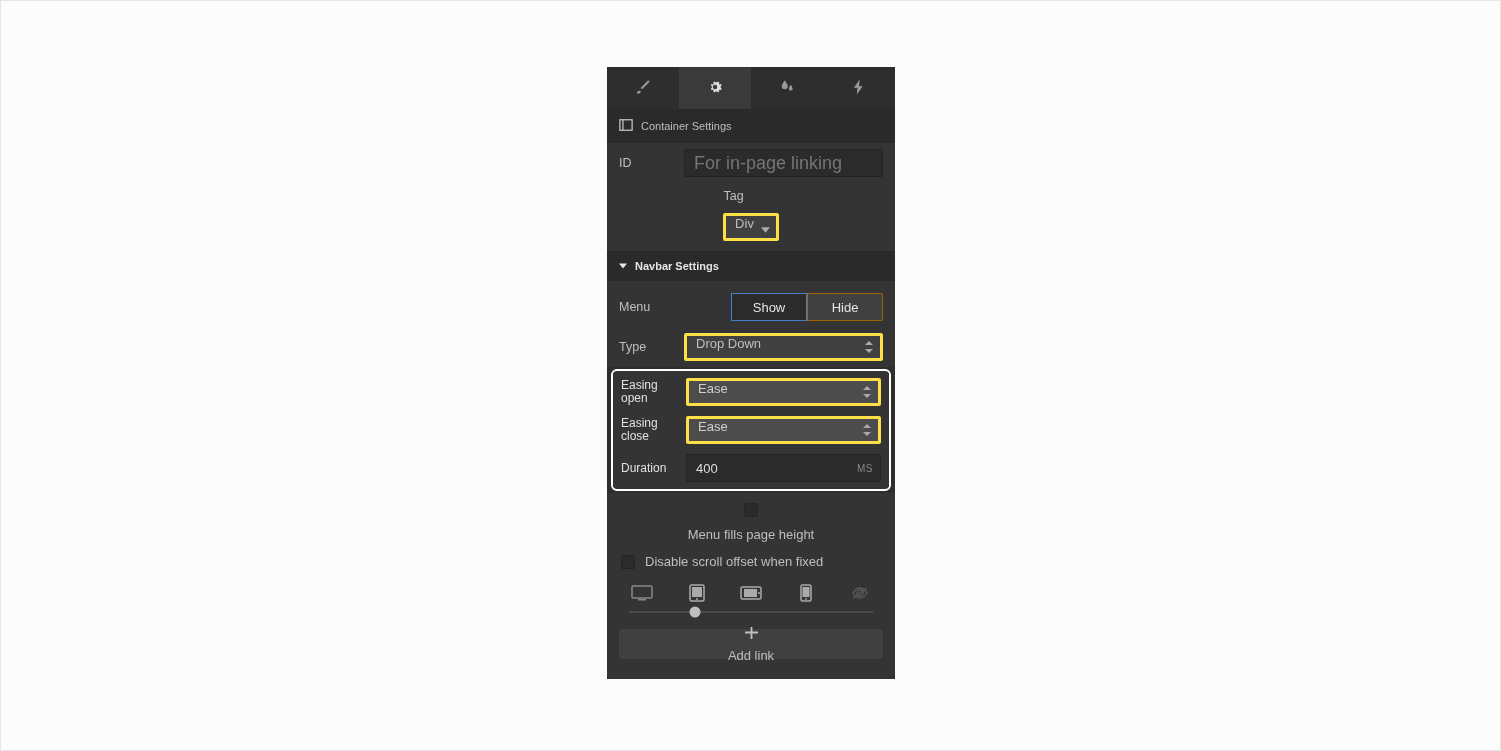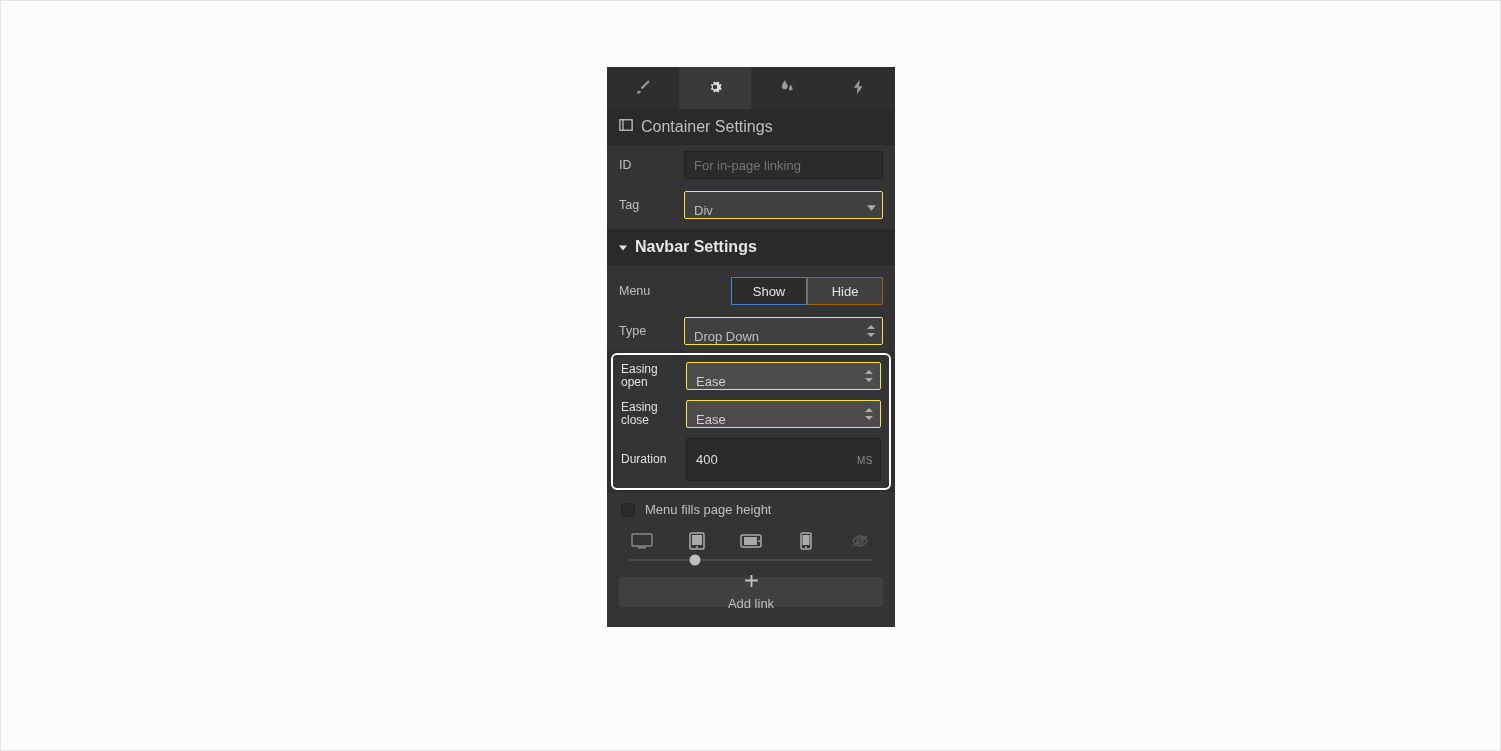--- a/index.html
+++ b/index.html
@@ -39,21 +39,21 @@
   .tab svg { width: 18px; height: 18px; fill: #999; }
   .tab.active svg { fill: #ddd; }
 
   .section-header {
     display: flex;
     align-items: center;
     gap: 8px;
     padding: 9px 12px;
     background: #2a2a2a;
     color: #bfbfbf;
-    font-size: 16px;
+    font-size: 11px;
   }
   .section-header.collapsible { font-weight: 600; color: #e5e5e5; }
   .section-header svg { width: 14px; height: 14px; fill: #bfbfbf; }
   .section-header .tri { width: 8px; height: 8px; fill: #e5e5e5; }
 
   .row {
     display: flex;
     align-items: center;
     padding: 6px 12px;
     gap: 10px;
@@ -68,34 +68,34 @@
   .row .label.small { font-size: 12px; }
   .control { flex: 1; }
 
   .text-input {
     width: 100%;
     height: 28px;
     background: #2b2b2b;
     border: 1px solid #232323;
     padding: 0 9px;
     color: #ddd;
-    font-size: 13px;
+    font-size: 18px;
     border-radius: 2px;
   }
   .text-input::placeholder { color: #757575; }
 
   .select {
     position: relative;
     width: 100%;
     height: 28px;
     background: #404040;
-    border: 1px solid #fde047;
-    border-radius: 2px;
-    display: flex;
-    align-items: flex-end;
+    border: 3px solid #fde047;
+    border-radius: 2px;
+    display: flex;
+    align-items: flex-start;
     padding: 0 22px 0 9px;
     color: #bfbfbf;
     font-size: 13px;
     cursor: pointer;
   }
   .select.lighter { background: #4c4c4c; color: #cfcfcf; }
   .select .caret {
     position: absolute;
     right: 7px;
     top: 50%;
@@ -140,21 +140,21 @@
   }
   .highlight-box .row { padding: 5px 8px; }
   .highlight-box .label { width: 55px; font-size: 12px; color: #e0e0e0; line-height: 1.1; }
 
   .num-input-wrap {
     position: relative;
     flex: 1;
   }
   .num-input {
     width: 100%;
-    height: 43px;
+    height: 28px;
     background: #2b2b2b;
     border: 1px solid #232323;
     padding: 0 30px 0 9px;
     color: #ddd;
     font-size: 13px;
     border-radius: 2px;
   }
   .num-input-wrap .unit {
     position: absolute;
     right: 8px;
@@ -294,21 +294,21 @@
     <span>Container Settings</span>
   </div>
 
   <div class="row">
     <div class="label">ID</div>
     <div class="control">
       <input class="text-input" placeholder="For in-page linking" style="">
     </div>
   </div>
 
-  <div class="row" style="padding-bottom:10px;">
+  <div class="row" style="padding-bottom:10px;flex-direction:column;">
     <div class="label">Tag</div>
     <div class="control">
       <div class="select">
         <span>Div</span>
         <span class="caret single">
           <svg viewBox="0 0 10 6">
               <path d="M0 0l5 6 5-6z"></path>
             </svg>
         </span>
       </div>
@@ -375,23 +375,27 @@
     </div>
     <div class="row">
       <div class="label small">Duration</div>
       <div class="num-input-wrap">
         <input class="num-input" value="400" style="">
         <span class="unit">MS</span>
       </div>
     </div>
   </div>
 
-  <div class="check-row" style="padding-top:10px;">
+  <div class="check-row" style="padding-top:10px;flex-direction:column;">
     <div class="checkbox"></div>
     <span>Menu fills page height</span>
+  </div>
+  <div class="check-row">
+    <div class="checkbox"></div>
+    <span>Disable scroll offset when fixed</span>
   </div>
 
 
   <div class="breakpoints">
     <div class="bp">
       <span>
         <svg width="22" height="16" viewBox="0 0 22 16">
             <rect x="1" y="1" width="20" height="12" rx="1" fill="none" stroke="#888" stroke-width="1.5"></rect>
             <rect x="7" y="14" width="8" height="1.5" fill="#888"></rect>
           </svg>

